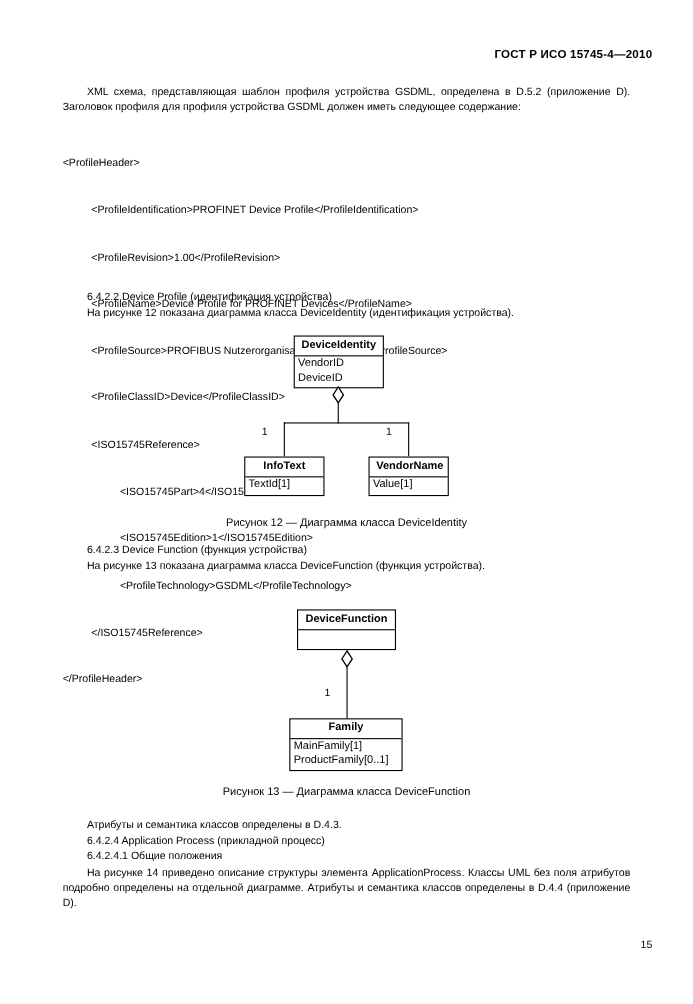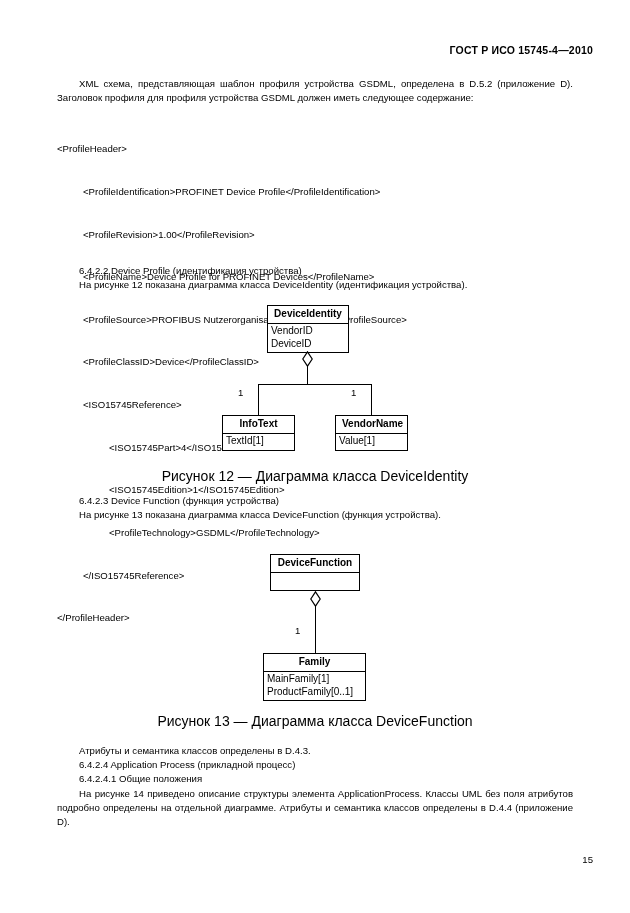--- a/index.html
+++ b/index.html
@@ -120,21 +120,21 @@
   }
   .mult {
     position: absolute;
     font-size: 9.6px;
     line-height: 11px;
   }
   .fig-caption {
     position: absolute;
     width: 630px;
     text-align: center;
-    font-size: 14px;
+    font-size: 10px;
     line-height: 12px;
   }
 
   
   .page-number {
     position: absolute;
     right: 57px;
     bottom: 48px;
     font-size: 9.6px;
   }

